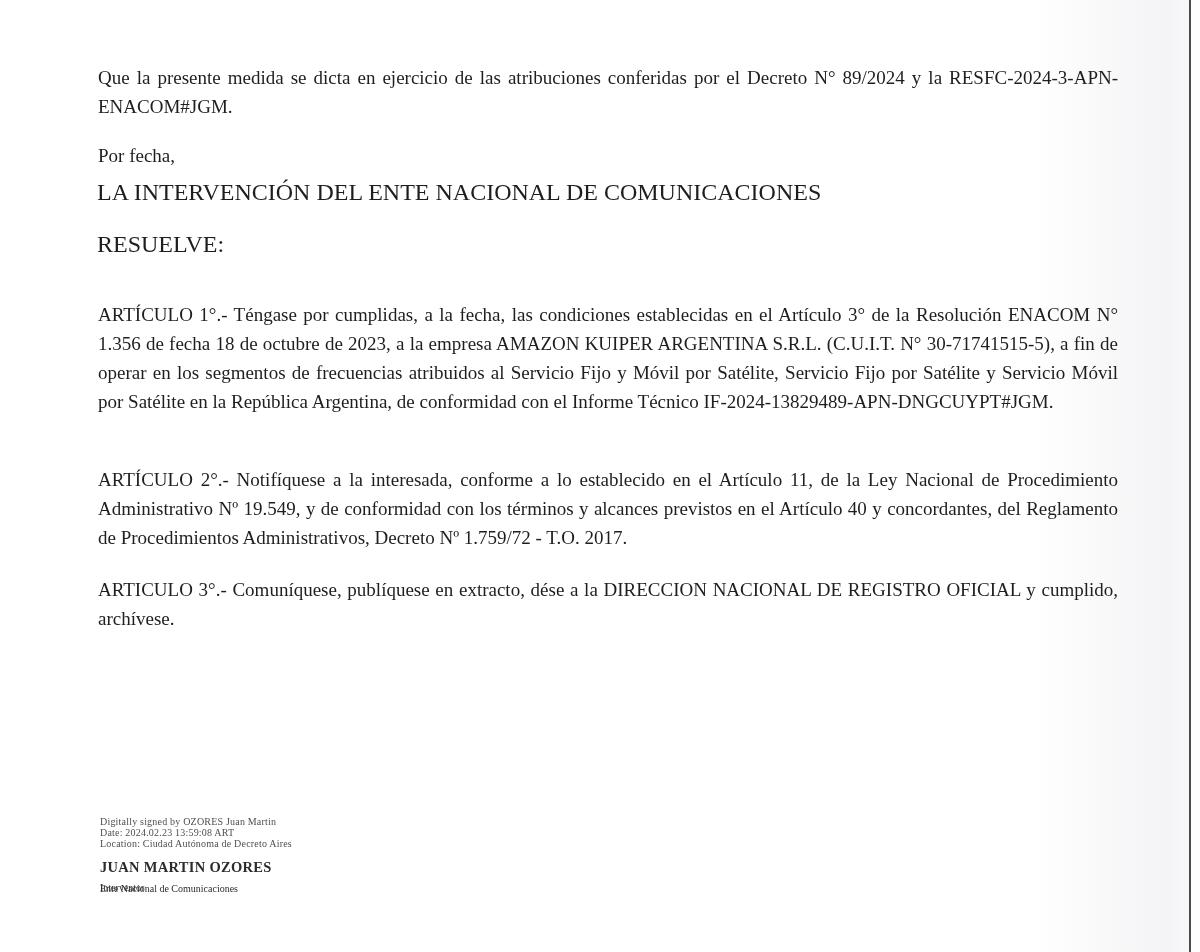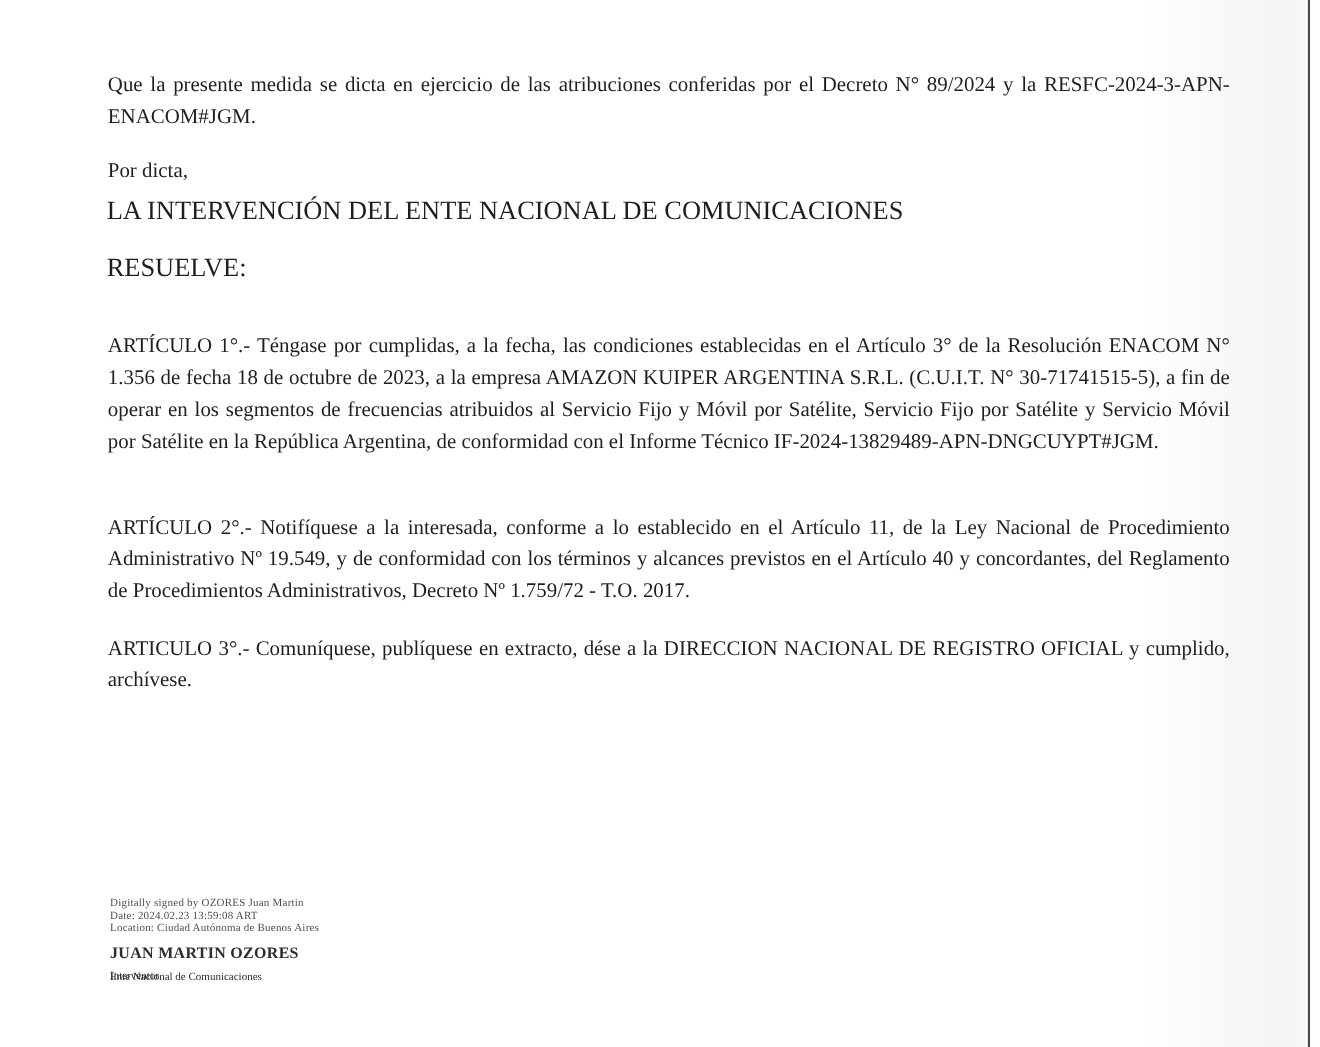--- a/index.html
+++ b/index.html
@@ -98,36 +98,36 @@
     color: #2c2c2c;
   }
 </style>
 </head>
 <body>
 
 <div class="page">
 
   <p class="body-text no-justify p-intro" style="text-align: justify;">Que la presente medida se dicta en ejercicio de las atribuciones conferidas por el Decreto N° 89/2024 y la RESFC-2024-3-APN-ENACOM#JGM.</p>
 
-  <p class="body-text no-justify p-por-ello">Por dicta,</p>
+  <p class="body-text no-justify p-por-ello">Por fecha,</p>
 
   <div class="centered-heading h-interv">LA INTERVENCIÓN DEL ENTE NACIONAL DE COMUNICACIONES</div>
 
   <div class="centered-heading h-resuelve">RESUELVE:</div>
 
   <p class="body-text p-art1">ARTÍCULO 1°.- Téngase por cumplidas, a la fecha, las condiciones establecidas en el Artículo 3° de la Resolución ENACOM N° 1.356 de fecha 18 de octubre de 2023, a la empresa AMAZON KUIPER ARGENTINA S.R.L. (C.U.I.T. N° 30-71741515-5), a fin de operar en los segmentos de frecuencias atribuidos al Servicio Fijo y Móvil por Satélite, Servicio Fijo por Satélite y Servicio Móvil por Satélite en la República Argentina, de conformidad con el Informe Técnico IF-2024-13829489-APN-DNGCUYPT#JGM.</p>
 
   <p class="body-text p-art2">ARTÍCULO 2°.- Notifíquese a la interesada, conforme a lo establecido en el Artículo 11, de la Ley Nacional de Procedimiento Administrativo Nº 19.549, y de conformidad con los términos y alcances previstos en el Artículo 40 y concordantes, del Reglamento de Procedimientos Administrativos, Decreto Nº 1.759/72 - T.O. 2017.</p>
 
   <p class="body-text p-art3">ARTICULO 3°.- Comuníquese, publíquese en extracto, dése a la DIRECCION NACIONAL DE REGISTRO OFICIAL y cumplido, archívese.</p>
 
   <div class="sig-stamp">
     <div>Digitally signed by OZORES Juan Martin</div>
     <div>Date: 2024.02.23 13:59:08 ART</div>
-    <div>Location: Ciudad Autónoma de Buenos Aires</div>
+    <div>Location: Ciudad Autónoma de Decreto Aires</div>
   </div>
 
   <div class="sig-name">JUAN MARTIN OZORES</div>
 
   <div class="sig-role">Interventor</div>
 
   <div class="sig-org">Ente Nacional de Comunicaciones</div>
 
   <div class="page-edge-line"></div>
   <div class="page-edge-outer"></div>

